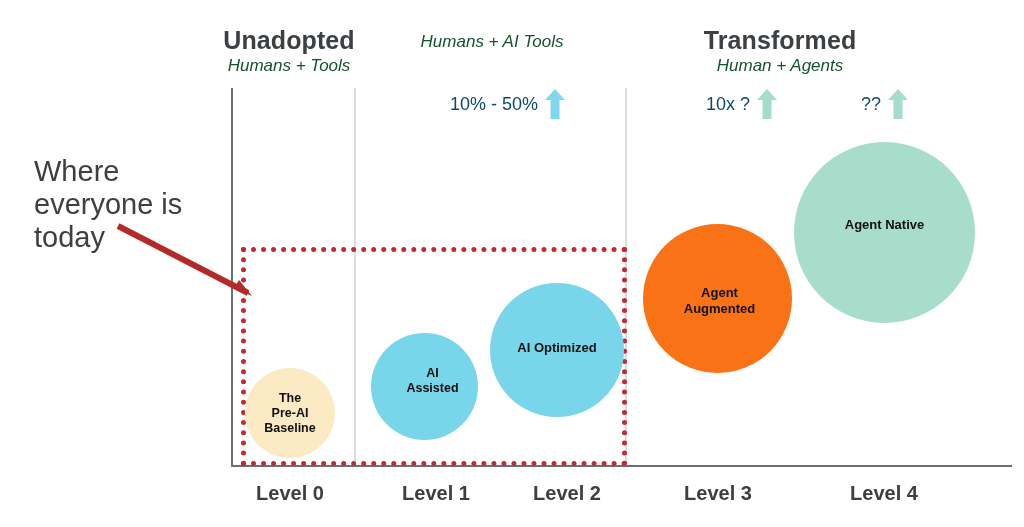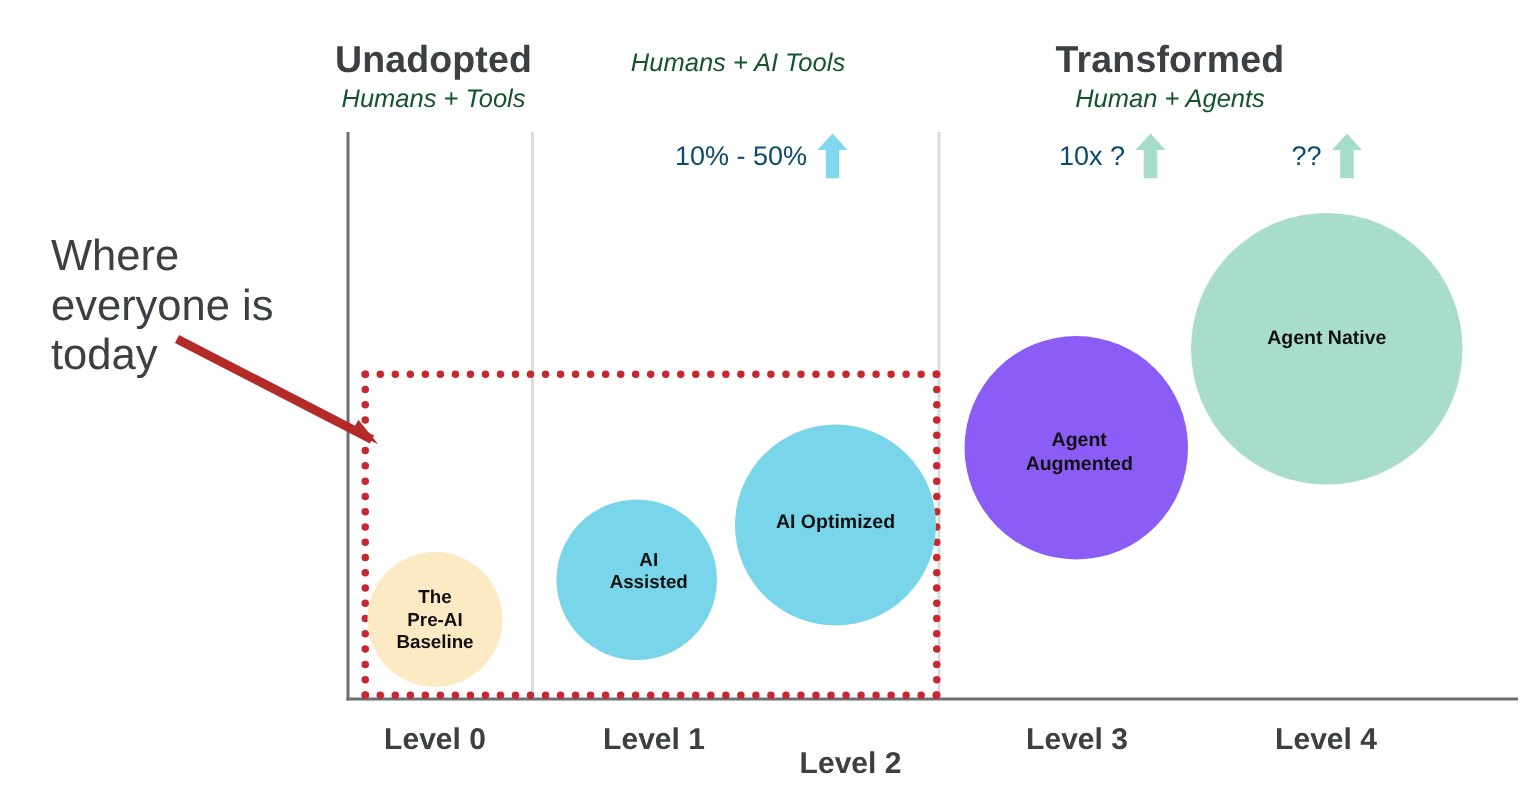--- a/index.html
+++ b/index.html
@@ -208,32 +208,32 @@
 
   <div class="bubble" style="left:490px; top:283px; width:134px; height:134px; background:#79d5e9;">
     <span class="bubble-label" style="transform:translate(0px,-2px);">AI Optimized</span>
   </div>
 
   <div class="bubble" style="left:371px; top:333px; width:107px; height:107px; background:#79d5e9;">
     <span class="bubble-label sm" style="transform:translate(8px,-6px);">AI
 Assisted</span>
   </div>
 
-  <div class="bubble" style="left:643px; top:224px; width:149px; height:149px; background:#8b5cf6;">
+  <div class="bubble" style="left:643px; top:224px; width:149px; height:149px; background:#f97316;">
     <span class="bubble-label" style="transform:translate(2px,2px);">Agent
 Augmented</span>
   </div>
 
   <div class="bubble" style="left:794px; top:142px; width:181px; height:181px; background:#a8ddcc;">
     <span class="bubble-label" style="transform:translate(0px,-8px);">Agent Native</span>
   </div>
 
   <div class="level" style="left:210px;">Level 0</div>
   <div class="level" style="left:356px;">Level 1</div>
-  <div class="level" style="left:487px;margin-top:16px;">Level 2</div>
+  <div class="level" style="left:487px;">Level 2</div>
   <div class="level" style="left:638px;">Level 3</div>
   <div class="level" style="left:804px;">Level 4</div>
 
   <div class="annot">Where everyone is today</div>
   <svg class="annot-arrow" viewBox="0 0 165 95" xmlns="http://www.w3.org/2000/svg">
     <line x1="18" y1="14" x2="148" y2="81" stroke="#b32a28" stroke-width="6" stroke-linecap="butt"></line>
     <polygon points="152,84 134,76 139,68" fill="#b32a28"></polygon>
   </svg>
 
 </div>

